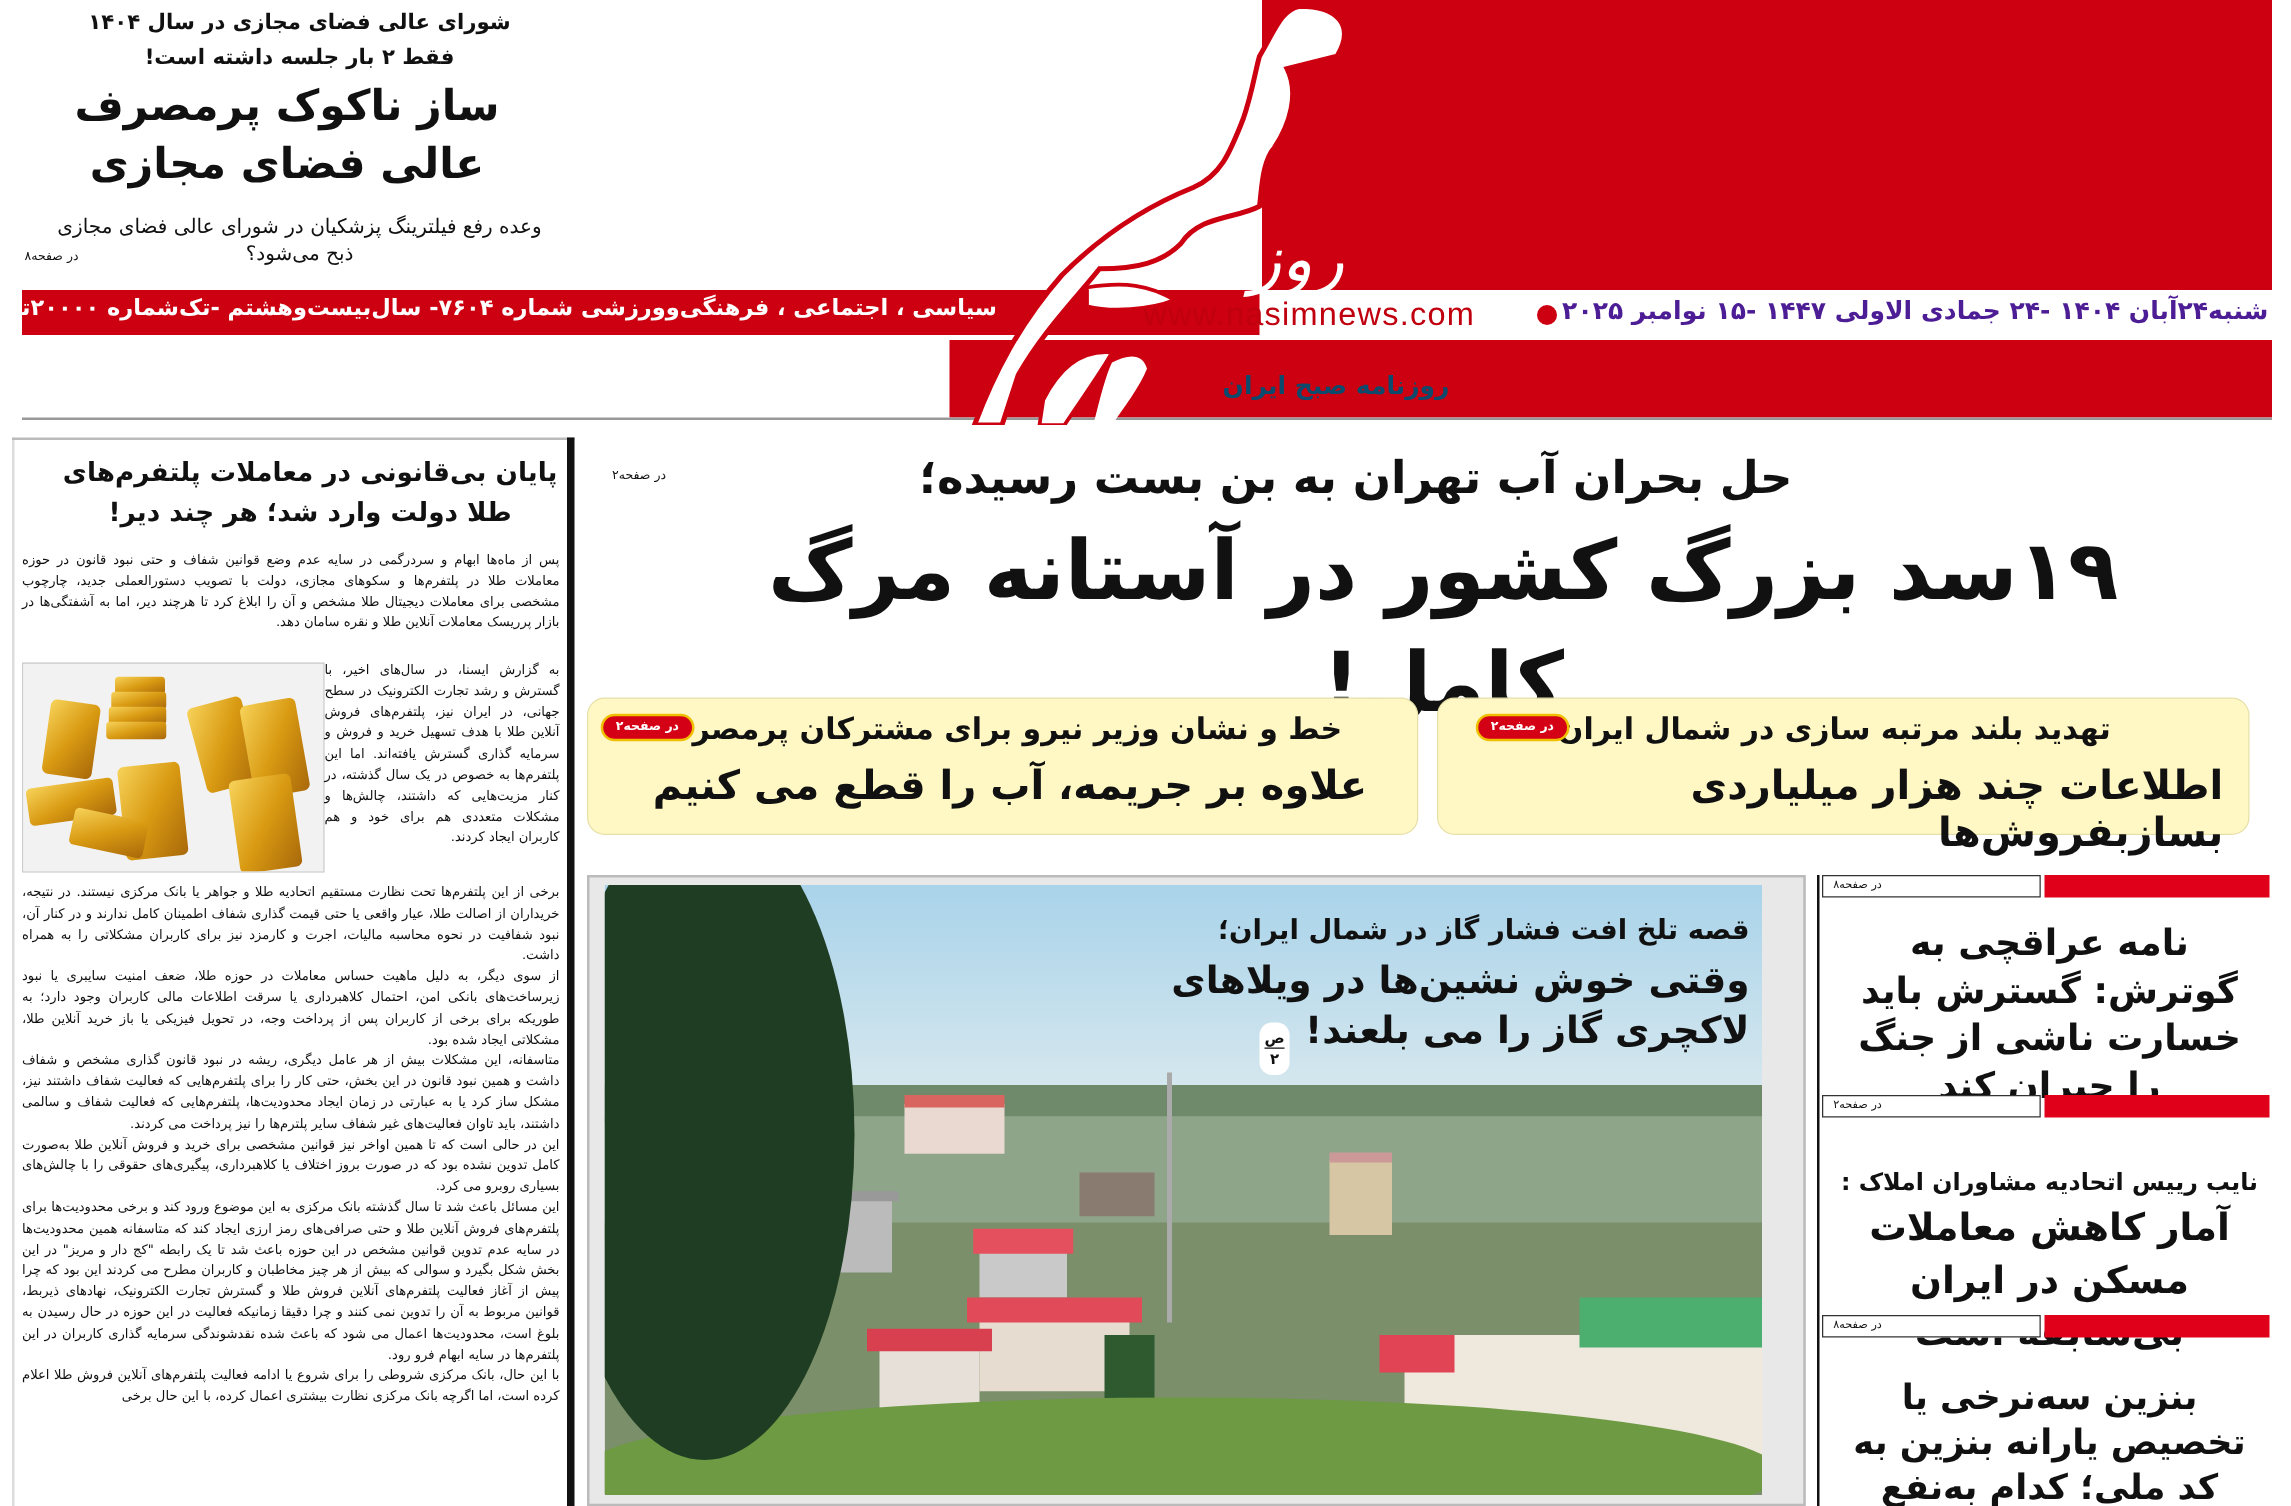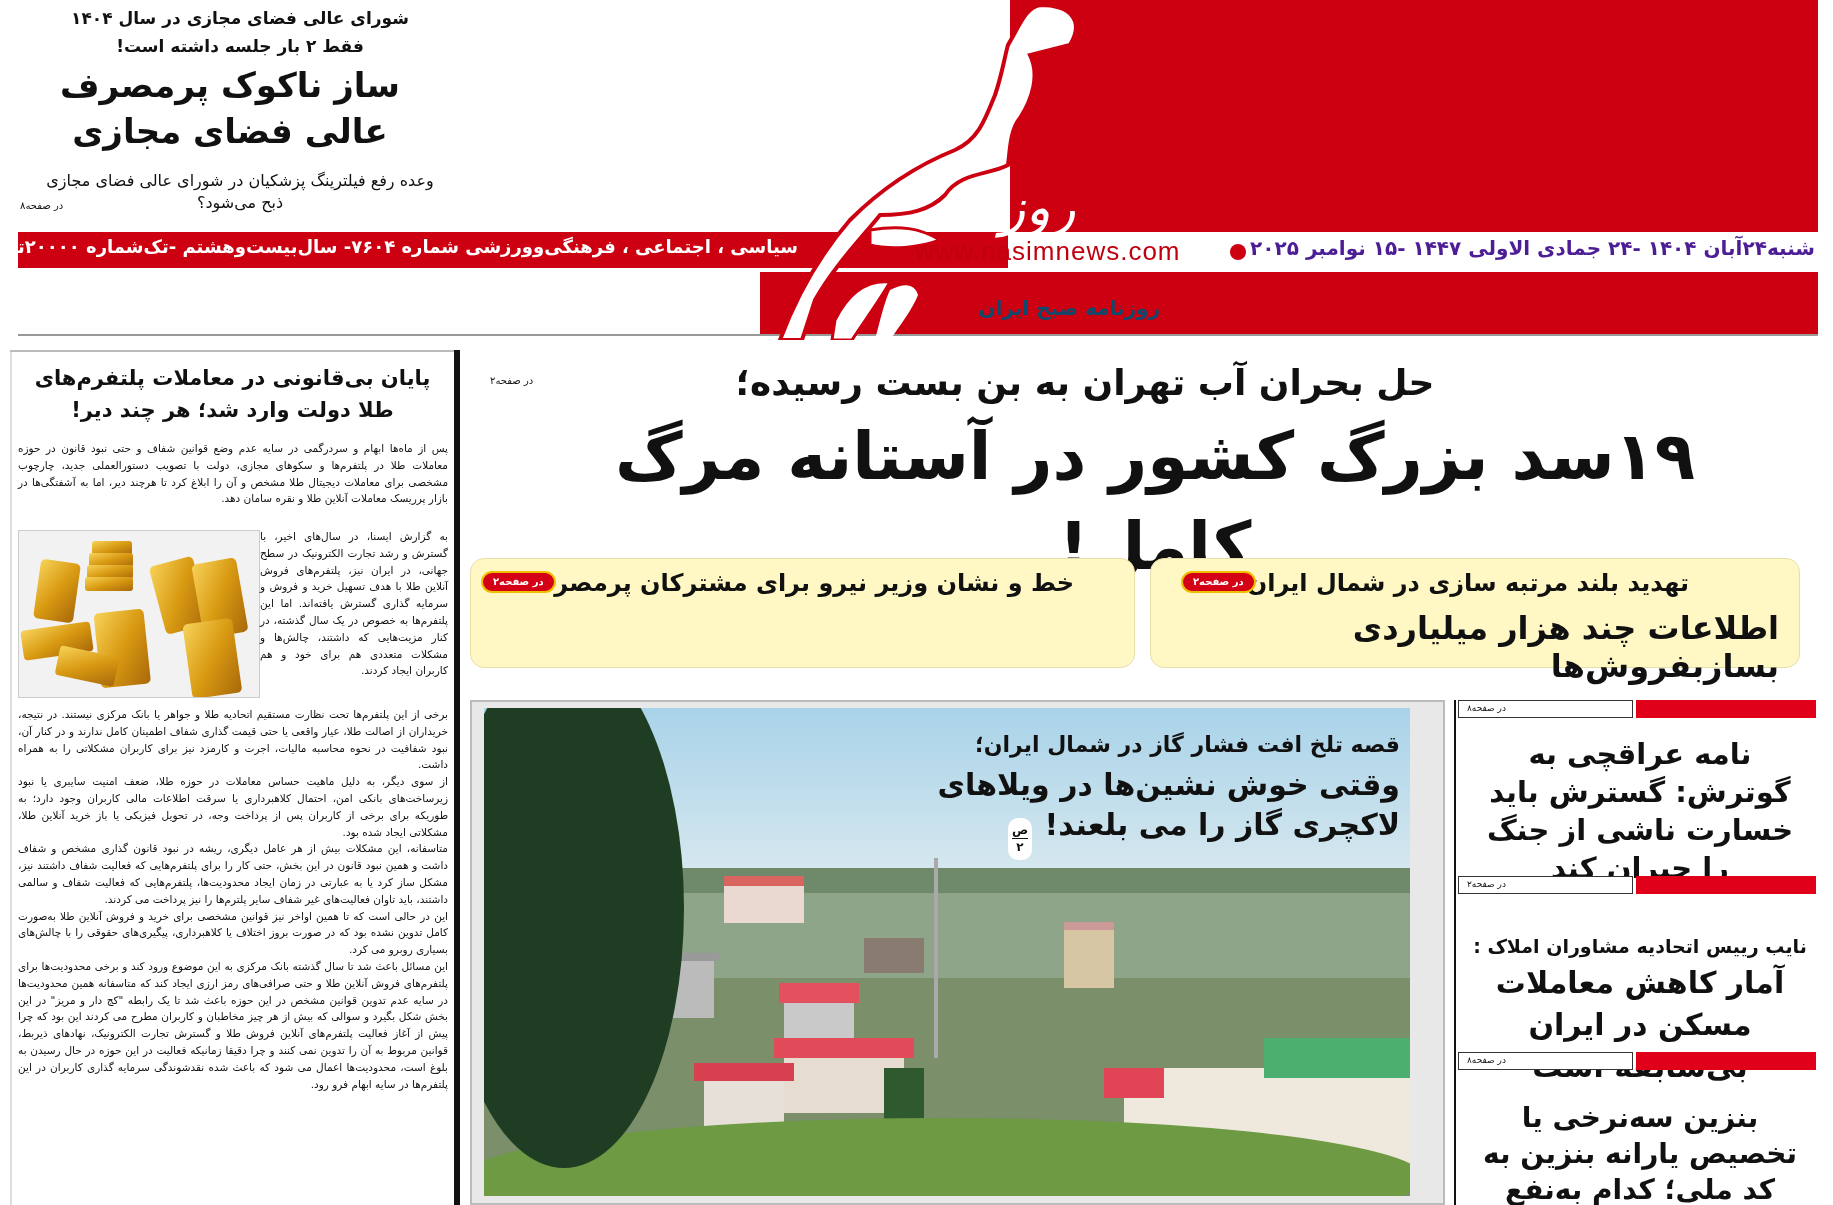--- a/index.html
+++ b/index.html
@@ -50,21 +50,21 @@
   .ybox-left .big { right: 40px; }
   .pill { position: absolute; top: 12px; height: 22px; padding: 0 10px; border-radius: 12px; background: #d40016;
           border: 2px solid #f0c000; color: #fff; font-size: 10px; line-height: 18px; font-weight: bold; }
   .ybox-left .pill { left: 10px; }
   .ybox-right .pill { left: 30px; }
 
   
   .leftcol-border-left { left: 10px; top: 350px; width: 2px; height: 855px; background: #ddd; }
   .leftcol-border-top { left: 10px; top: 350px; width: 450px; height: 2px; background: #bbb; }
   .leftcol-border-right { left: 454px; top: 350px; width: 6px; height: 855px; background: #111; }
-  .lc-title { left: 20px; top: 362px; width: 425px; font-size: 21px; font-weight: bold; text-align: center; line-height: 32px; }
+  .lc-title { left: 36px; top: 362px; width: 425px; font-size: 21px; font-weight: bold; text-align: center; line-height: 32px; }
   .lc-body { font-size: 10.5px; line-height: 16.8px; text-align: justify; color: #111; }
   .lc-p1 { left: 18px; top: 440px; width: 430px; }
   .lc-p2 { left: 260px; top: 528px; width: 188px; }
   .lc-p3 { left: 18px; top: 706px; width: 430px; }
   .gold-img { left: 18px; top: 530px; width: 242px; height: 168px; background: #eee; overflow: hidden; border: 1px solid #ccc; }
 
   
   .photo-frame { left: 470px; top: 700px; width: 975px; height: 505px; background: #e8e8e8; border: 2px solid #bbb; }
   .photo { left: 484px; top: 708px; width: 926px; height: 488px; overflow: hidden; }
   .photo-kicker { left: 960px; top: 732px; width: 440px; font-size: 22px; font-weight: bold; text-align: right; }
@@ -125,20 +125,21 @@
 <div class="abs page-ref-main">در صفحه۲</div>
 <div class="abs headline-main">۱۹سد بزرگ کشور در آستانه مرگ کامل!</div>
 
 <div class="abs ybox ybox-right">
   <div class="kick">تهدید بلند مرتبه سازی در شمال ایران؛</div>
   <div class="big">اطلاعات چند هزار میلیاردی بسازبفروش‌ها</div>
   <div class="pill">در صفحه۲</div>
 </div>
 <div class="abs ybox ybox-left">
   <div class="kick">خط و نشان وزیر نیرو برای مشترکان پرمصرف</div>
+  <div class="big">علاوه بر جریمه، آب را قطع می کنیم</div>
   <div class="pill">در صفحه۲</div>
 </div>
 
 <div class="abs leftcol-border-left"></div>
 <div class="abs leftcol-border-top"></div>
 <div class="abs leftcol-border-right"></div>
 <div class="abs lc-title">پایان بی‌قانونی در معاملات پلتفرم‌های طلا دولت وارد شد؛ هر چند دیر!</div>
 <div class="abs lc-body lc-p1">پس از ماه‌ها ابهام و سردرگمی در سایه عدم وضع قوانین شفاف و حتی نبود قانون در حوزه معاملات طلا در پلتفرم‌ها و سکوهای مجازی، دولت با تصویب دستورالعملی جدید، چارچوب مشخصی برای معاملات دیجیتال طلا مشخص و آن را ابلاغ کرد تا هرچند دیر، اما به آشفتگی‌ها در بازار پرریسک معاملات آنلاین طلا و نقره سامان دهد.</div>
 
 <div class="abs gold-img">
@@ -165,20 +166,21 @@
   </svg>
 </div>
 
 <div class="abs lc-body lc-p2">به گزارش ایسنا، در سال‌های اخیر، با گسترش و رشد تجارت الکترونیک در سطح جهانی، در ایران نیز، پلتفرم‌های فروش آنلاین طلا با هدف تسهیل خرید و فروش و سرمایه گذاری گسترش یافته‌اند. اما این پلتفرم‌ها به خصوص در یک سال گذشته، در کنار مزیت‌هایی که داشتند، چالش‌ها و مشکلات متعددی هم برای خود و هم کاربران ایجاد کردند.</div>
 <div class="abs lc-body lc-p3">
   <p>برخی از این پلتفرم‌ها تحت نظارت مستقیم اتحادیه طلا و جواهر یا بانک مرکزی نیستند. در نتیجه، خریداران از اصالت طلا، عیار واقعی یا حتی قیمت گذاری شفاف اطمینان کامل ندارند و در کنار آن، نبود شفافیت در نحوه محاسبه مالیات، اجرت و کارمزد نیز برای کاربران مشکلاتی را به همراه داشت.</p>
   <p>از سوی دیگر، به دلیل ماهیت حساس معاملات در حوزه طلا، ضعف امنیت سایبری یا نبود زیرساخت‌های بانکی امن، احتمال کلاهبرداری یا سرقت اطلاعات مالی کاربران وجود دارد؛ به طوریکه برای برخی از کاربران پس از پرداخت وجه، در تحویل فیزیکی یا باز خرید آنلاین طلا، مشکلاتی ایجاد شده بود.</p>
   <p>متاسفانه، این مشکلات بیش از هر عامل دیگری، ریشه در نبود قانون گذاری مشخص و شفاف داشت و همین نبود قانون در این بخش، حتی کار را برای پلتفرم‌هایی که فعالیت شفاف داشتند نیز، مشکل ساز کرد یا به عبارتی در زمان ایجاد محدودیت‌ها، پلتفرم‌هایی که فعالیت شفاف و سالمی داشتند، باید تاوان فعالیت‌های غیر شفاف سایر پلترم‌ها را نیز پرداخت می کردند.</p>
   <p>این در حالی است که تا همین اواخر نیز قوانین مشخصی برای خرید و فروش آنلاین طلا به‌صورت کامل تدوین نشده بود که در صورت بروز اختلاف یا کلاهبرداری، پیگیری‌های حقوقی را با چالش‌های بسیاری روبرو می کرد.</p>
   <p>این مسائل باعث شد تا سال گذشته بانک مرکزی به این موضوع ورود کند و برخی محدودیت‌ها برای پلتفرم‌های فروش آنلاین طلا و حتی صرافی‌های رمز ارزی ایجاد کند که متاسفانه همین محدودیت‌ها در سایه عدم تدوین قوانین مشخص در این حوزه باعث شد تا یک رابطه "کج دار و مریز" در این بخش شکل بگیرد و سوالی که بیش از هر چیز مخاطبان و کاربران مطرح می کردند این بود که چرا پیش از آغاز فعالیت پلتفرم‌های آنلاین فروش طلا و گسترش تجارت الکترونیک، نهادهای ذیربط، قوانین مربوط به آن را تدوین نمی کنند و چرا دقیقا زمانیکه فعالیت در این حوزه در حال رسیدن به بلوغ است، محدودیت‌ها اعمال می شود که باعث شده نقدشوندگی سرمایه گذاری کاربران در این پلتفرم‌ها در سایه ابهام فرو رود.</p>
+  <p>با این حال، بانک مرکزی شروطی را برای شروع یا ادامه فعالیت پلتفرم‌های آنلاین فروش طلا اعلام کرده است، اما اگرچه بانک مرکزی نظارت بیشتری اعمال کرده، با این حال برخی</p>
 </div>
 
 <div class="abs photo-frame"></div>
 <div class="abs photo">
   <svg width="926" height="488" viewBox="0 0 926 488">
     <defs>
       <linearGradient id="sky" x1="0" y1="0" x2="0" y2="1">
         <stop offset="0" stop-color="#a9d3ea"></stop>
           <stop offset="1" stop-color="#d7e8ee"></stop>
       </linearGradient>

